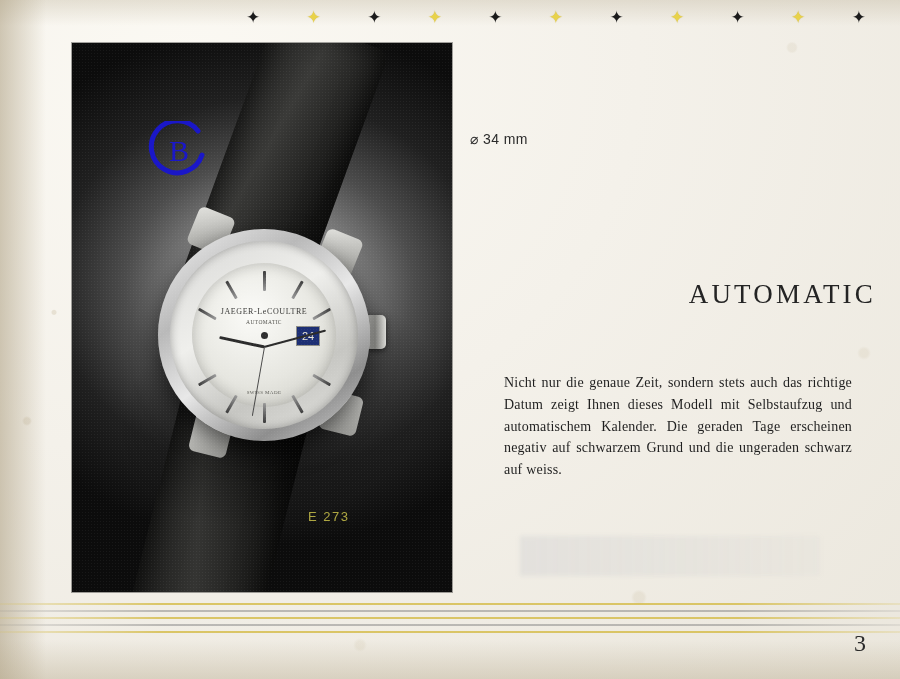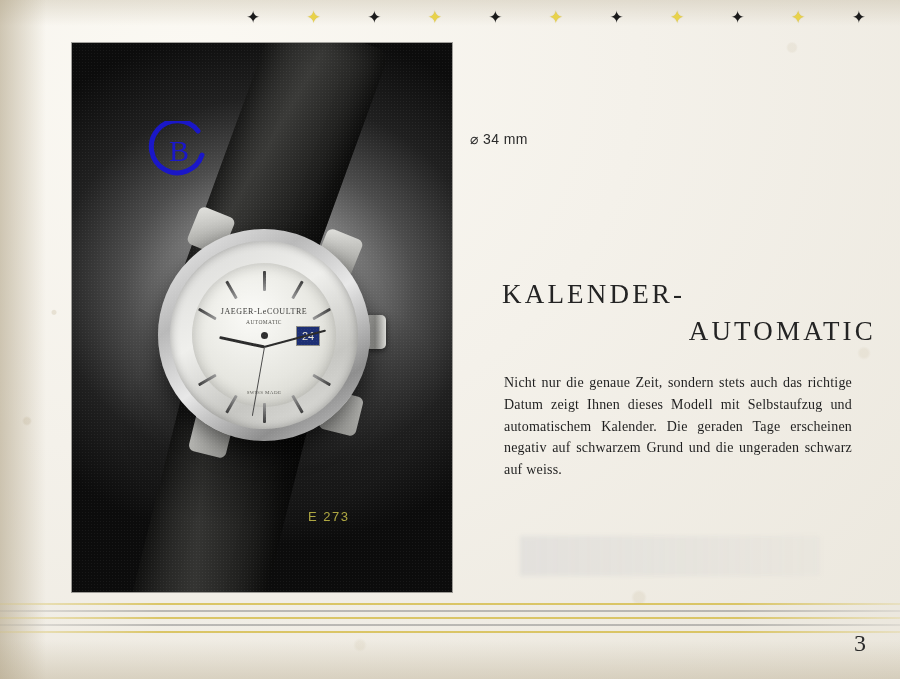--- a/index.html
+++ b/index.html
@@ -448,21 +448,20 @@
         <text x="31" y="40" font-family="Liberation Serif, serif" font-size="30" fill="#1a17c8" text-anchor="middle">B</text>
       </svg>
     </div>
   </div>
 
   <div class="diameter">⌀ 34 mm</div>
 
   <div class="ghost"></div>
 
   <div class="headline">
-    <span>KALENDER-</span>
     <span class="line2">AUTOMATIC</span>
   </div>
 
   <p class="body-copy">Nicht nur die genaue Zeit, sondern stets auch das richtige Datum zeigt Ihnen dieses Modell mit Selbstaufzug und automatischem Kalender. Die geraden Tage erscheinen negativ auf schwarzem Grund und die ungeraden schwarz auf weiss.</p>
 
   <div class="rules">
     <div class="rule gold" style="top:0px"></div>
     <div class="rule grey" style="top:7px"></div>
     <div class="rule gold" style="top:14px"></div>
     <div class="rule grey" style="top:21px"></div>

